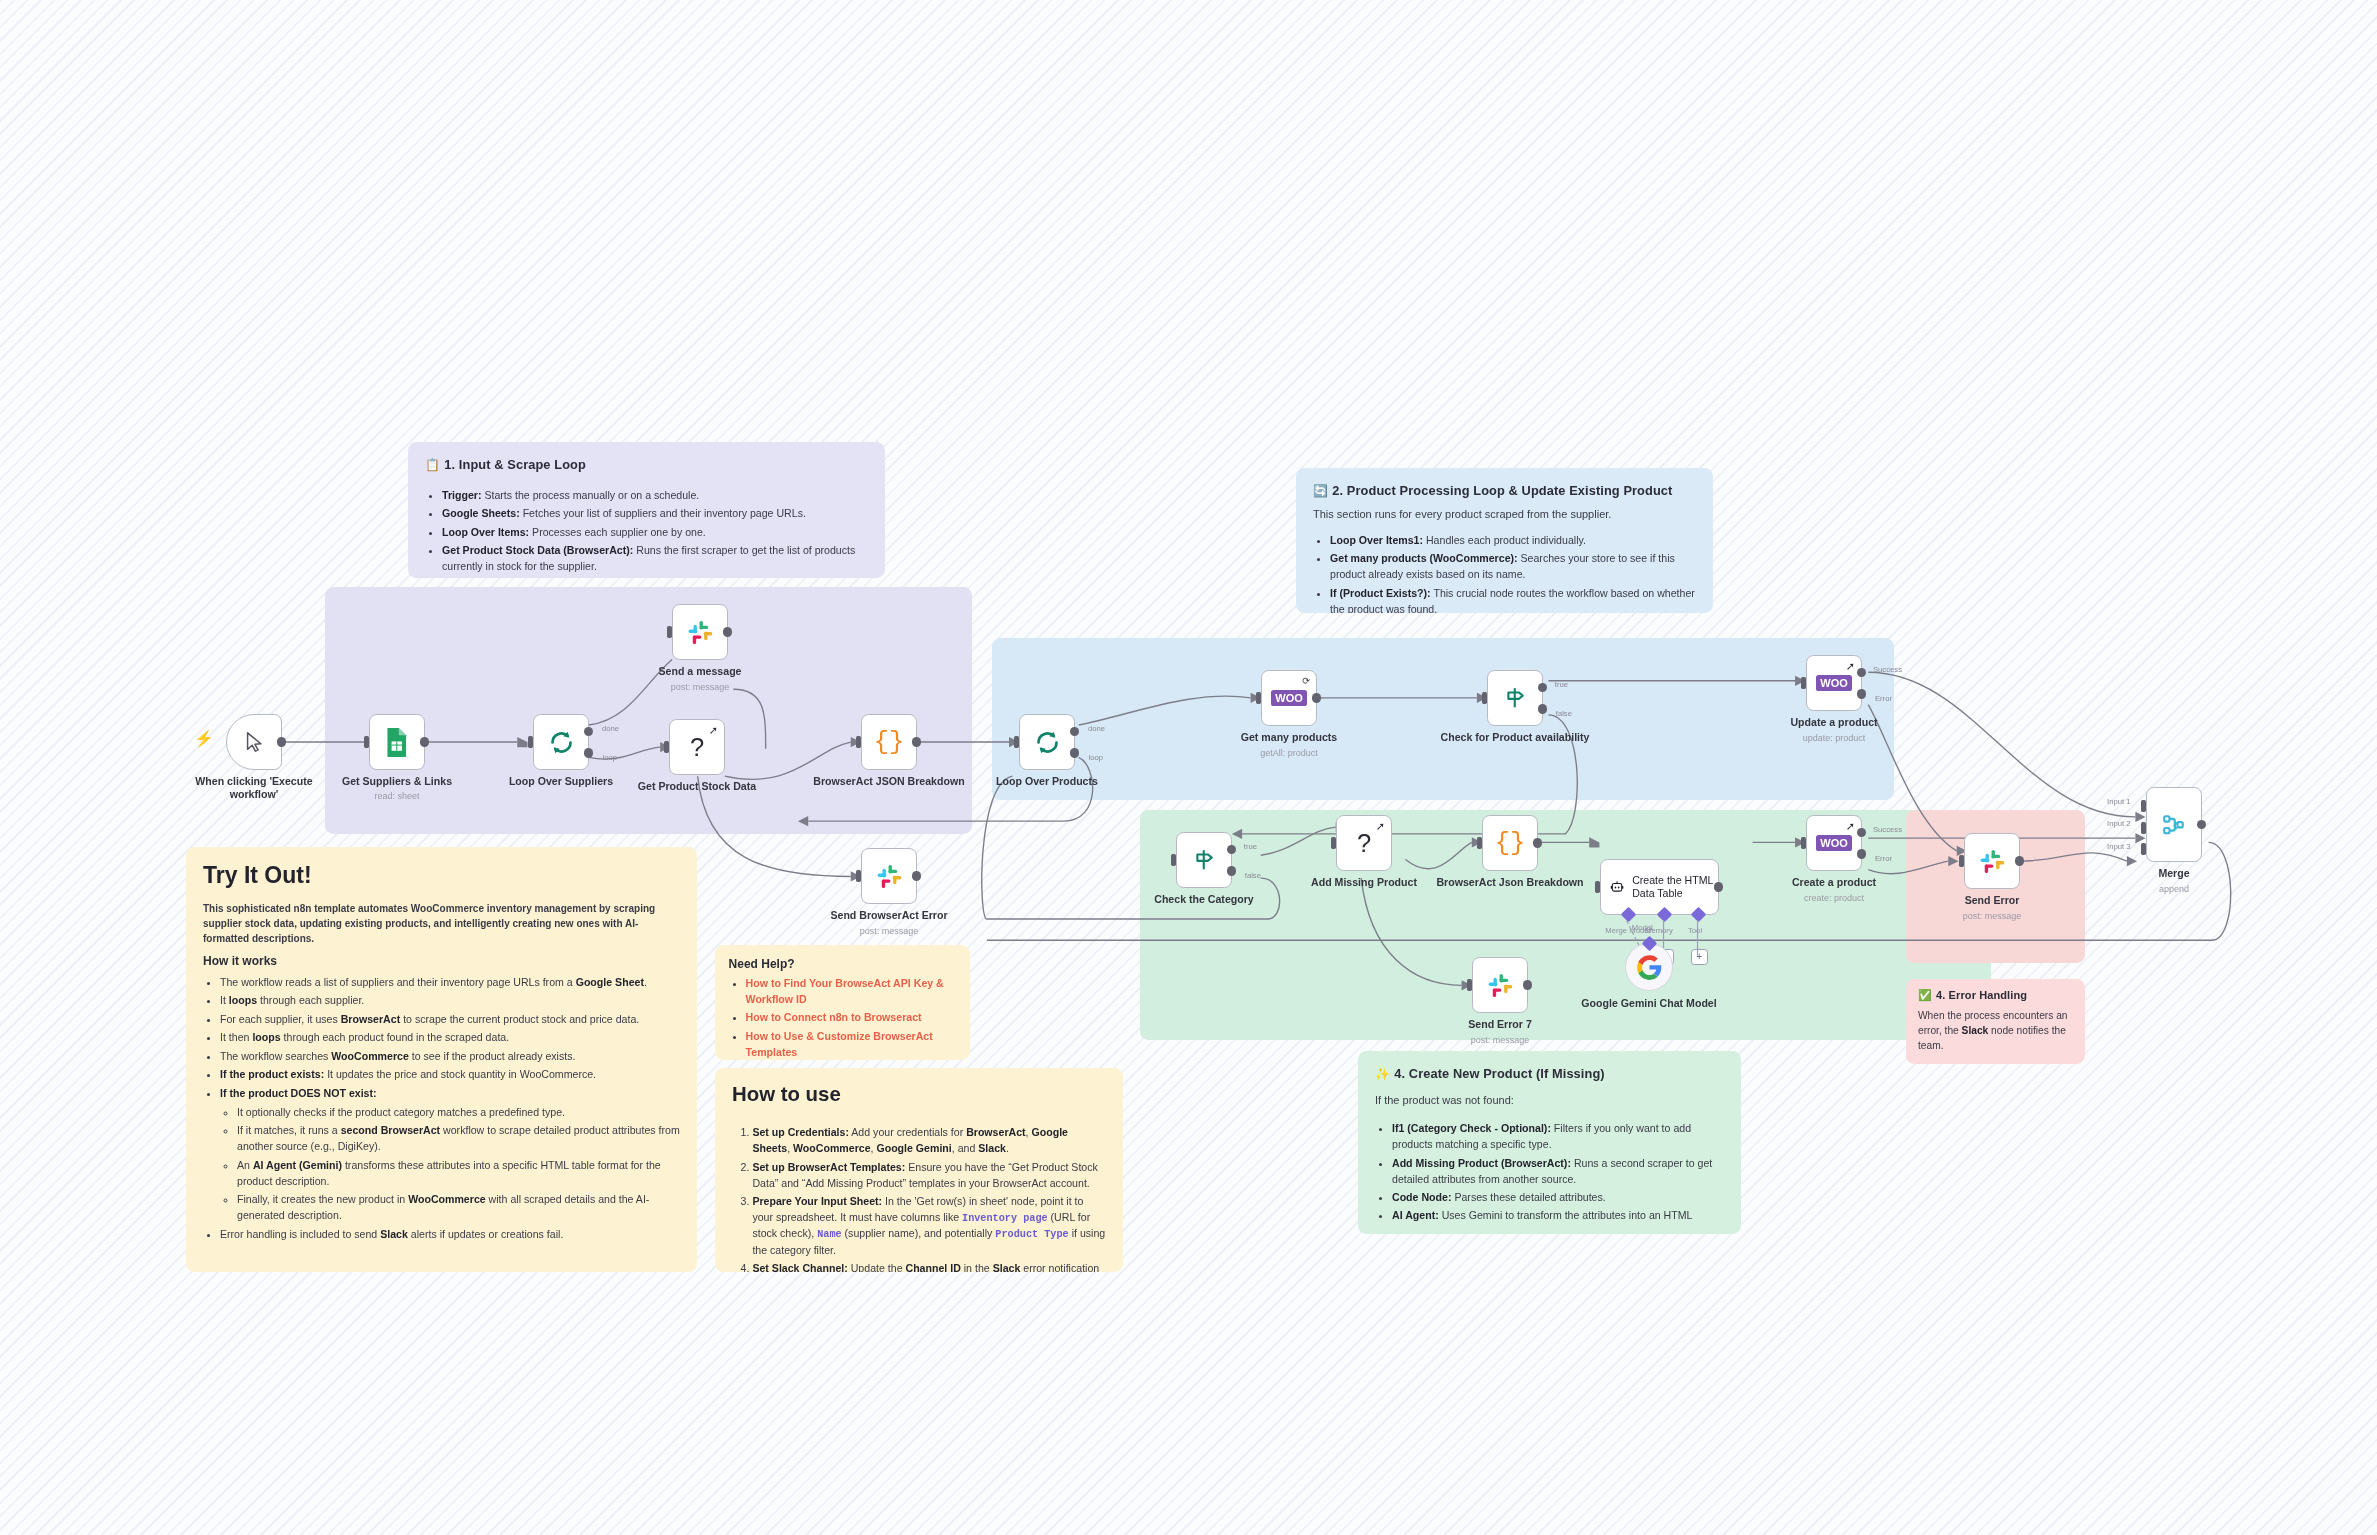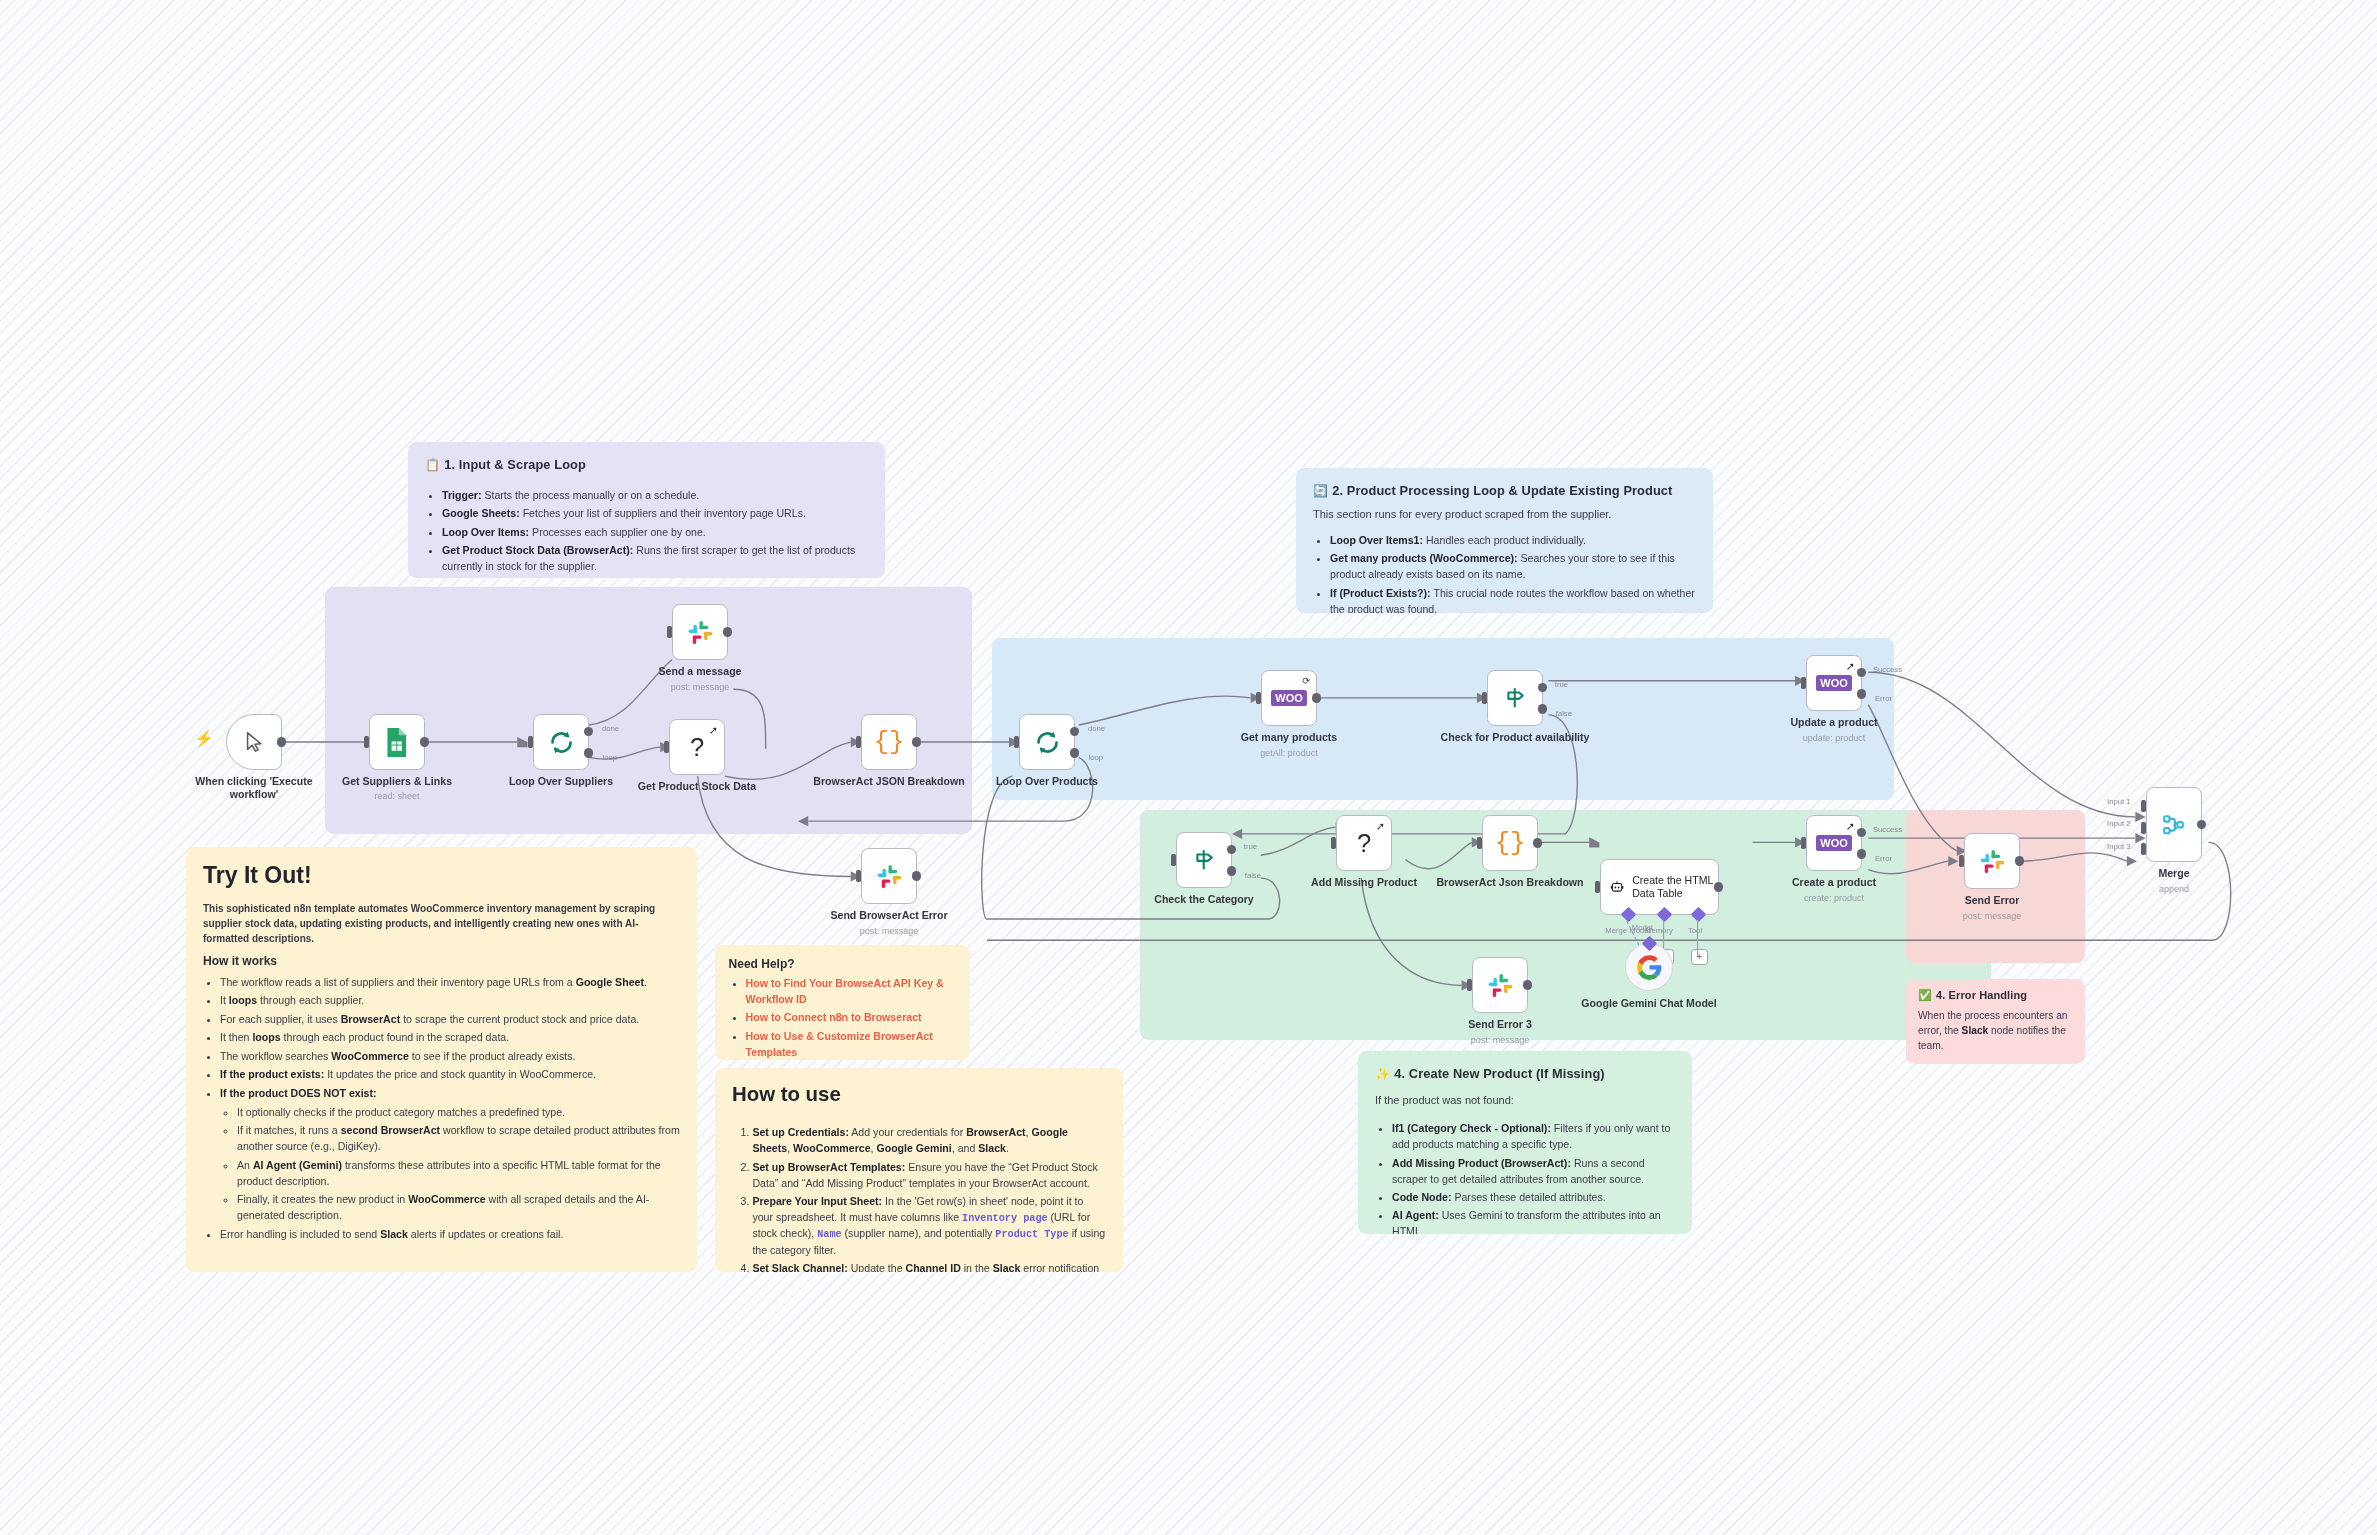--- a/index.html
+++ b/index.html
@@ -412,21 +412,21 @@
         <rect x="11.2" y="2.4" width="2.8" height="7.2" rx="1.4" fill="#2eb67d"></rect>
         <rect x="11.2" y="6.4" width="7.2" height="2.8" rx="1.4" fill="#2eb67d"></rect>
         <rect x="14.6" y="11.6" width="7.2" height="2.8" rx="1.4" fill="#ecb22e"></rect>
         <rect x="15" y="11.2" width="2.8" height="7.2" rx="1.4" fill="#ecb22e"></rect>
         <rect x="5.6" y="14.4" width="2.8" height="7.2" rx="1.4" fill="#e01e5a"></rect>
         <rect x="5.6" y="14.4" width="7.2" height="2.8" rx="1.4" fill="#e01e5a"></rect>
       </svg>
       <span class="port in"></span>
       <span class="port out"></span>
     </div>
-    <div class="nlabel">Send Error 3</div>
+    <div class="nlabel">Send Error 7</div>
     <div class="nsub" style="top:78px;">post: message</div>
   </div>
 
   <div class="node" style="left:1625px;top:943px;">
     <div class="nbox circle">
       <svg width="27" height="27" viewBox="0 0 48 48">
         <path fill="#4285F4" d="M45 24c0-1.6-.1-2.7-.4-4H24v7.5h12c-.2 2-1.6 5-4.5 7l6.9 5.4C42.5 36 45 30.6 45 24z"></path>
         <path fill="#34A853" d="M24 46c6 0 11-2 14.5-5.4l-6.9-5.4c-1.9 1.3-4.4 2.2-7.6 2.2-5.8 0-10.7-3.8-12.5-9l-7.2 5.5C7.8 41 15.3 46 24 46z"></path>
         <path fill="#FBBC05" d="M11.5 28.4c-.5-1.4-.8-2.9-.8-4.4s.3-3 .8-4.4l-7.2-5.6C2.8 16.9 2 20.4 2 24s.8 7.1 2.3 10l7.2-5.6z"></path>
         <path fill="#EA4335" d="M24 10.8c3.3 0 6.2 1.1 8.5 3.3l6.3-6.3C35 4.2 30 2 24 2 15.3 2 7.8 7 4.3 14l7.2 5.6c1.8-5.2 6.7-8.8 12.5-8.8z"></path>
@@ -544,21 +544,21 @@
       <li><b>Set up BrowserAct Templates:</b><span> Ensure you have the “Get Product Stock Data” and “Add Missing Product” templates in your BrowserAct account.</span></li>
       <li>
         <b>Prepare Your Input Sheet:</b><span> In the 'Get row(s) in sheet' node, point it to your spreadsheet. It must have columns like </span><code>Inventory page</code><span> (URL for stock check), </span><code>Name</code><span> (supplier name), and potentially </span><code>Product Type</code><span> if using the category filter.</span>
       </li>
       <li>
         <b>Set Slack Channel:</b><span> Update the </span><b>Channel ID</b><span> in the </span><b>Slack</b><span> error notification</span>
       </li>
     </ol>
   </div>
 
-  <div class="sticky note-green" style="left:1358px;top:1051px;width:334px;height:183px;">
+  <div class="sticky note-green" style="left:1358px;top:1051px;width:383px;height:183px;">
     <h3>
       <span class="emoji">✨</span><span>4. Create New Product (If Missing)</span>
     </h3>
     <p style="margin-top:12px;">If the product was not found:</p>
     <ul style="margin-top:12px;">
       <li><b>If1 (Category Check - Optional):</b><span> Filters if you only want to add products matching a specific type.</span></li>
       <li><b>Add Missing Product (BrowserAct):</b><span> Runs a second scraper to get detailed attributes from another source.</span></li>
       <li><b>Code Node:</b><span> Parses these detailed attributes.</span></li>
       <li><b>AI Agent:</b><span> Uses Gemini to transform the attributes into an HTML</span></li>
     </ul>

